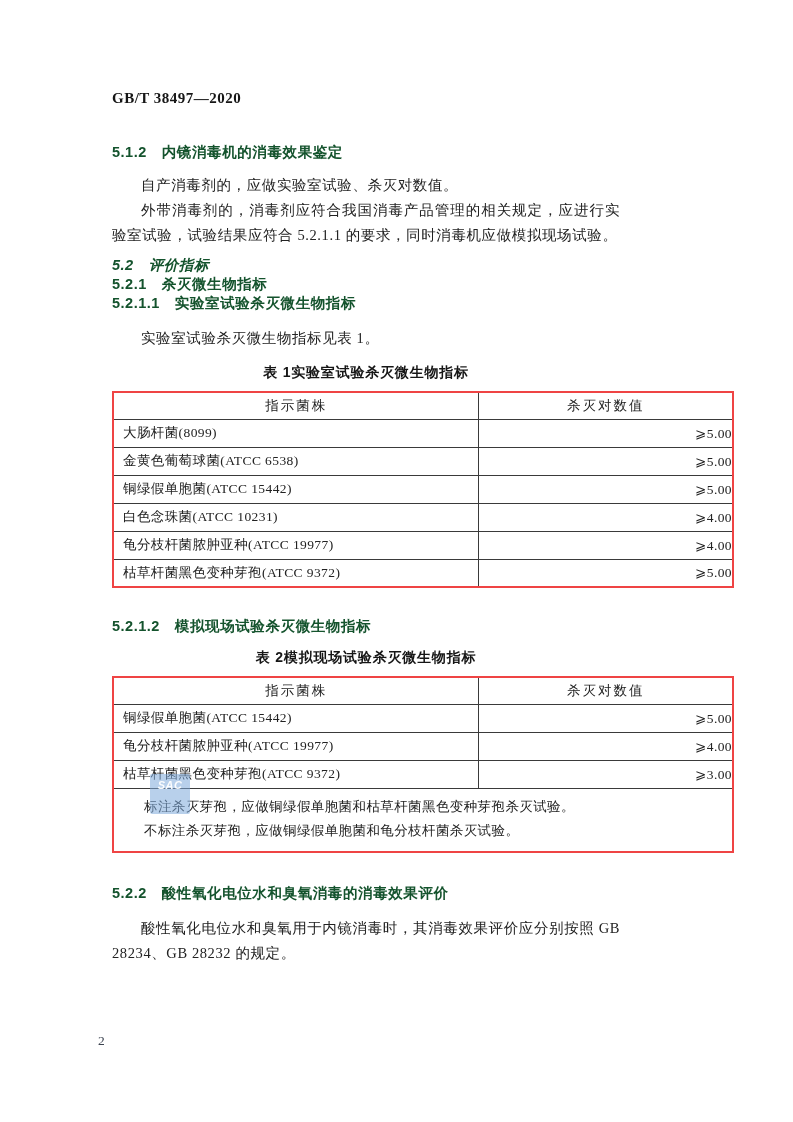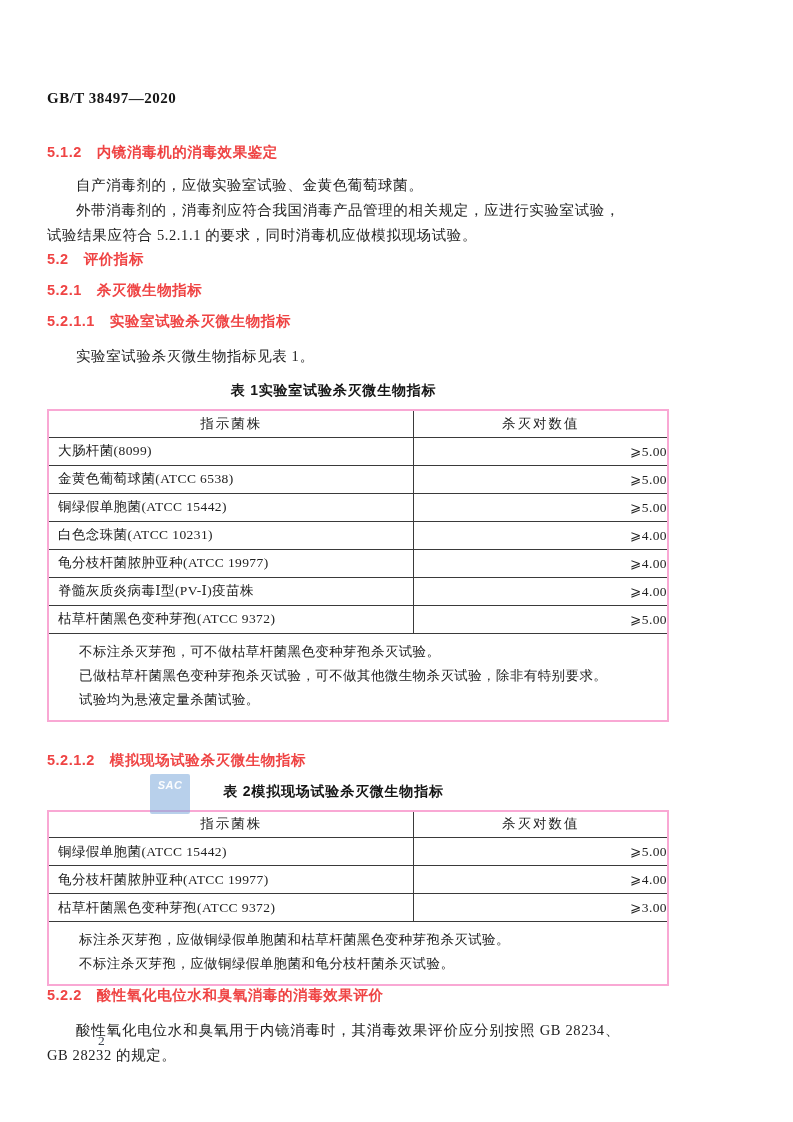--- a/index.html
+++ b/index.html
@@ -7,34 +7,34 @@
   body {
     width: 793px; height: 1122px;
     font-family: "Liberation Serif", "DejaVu Serif", serif;
     color: #1f1f1f;
     position: relative;
     overflow: hidden;
   }
   .page {
     position: relative;
     width: 706px; height: 1122px;
-    padding: 90px 86px 0 47px;
+    padding: 90px 86px 0 112px;
   }
   .doc-header {
     font-family: "Liberation Serif", "DejaVu Serif", serif;
     font-weight: bold;
     font-size: 15px;
     letter-spacing: 0.5px;
     color: #161616;
   }
   .heading {
     font-family: "Liberation Sans", "DejaVu Sans", sans-serif;
     font-weight: bold;
     font-size: 14.5px;
-    color: #ef4444;
+    color: #14532d;
     letter-spacing: 0.6px;
   }
   .heading .hnum { margin-right: 15px; letter-spacing: 0.5px; }
   .para {
     font-size: 14.5px;
     line-height: 25px;
     text-indent: 2em;
     letter-spacing: 0.6px;
     text-align: justify;
     color: #222222;
@@ -53,21 +53,21 @@
     border-collapse: collapse;
     table-layout: fixed;
     font-size: 13.5px;
     color: #222222;
   }
   table.gb-table td, table.gb-table th {
     border: 1px solid #3a3a3a;
     font-weight: normal;
     letter-spacing: 0.4px;
   }
-  table.gb-table { border: 2px solid #f9a8d4; }
+  table.gb-table { border: 2px solid #ef4444; }
   table.gb-table th {
     height: 27px;
     text-align: center;
     letter-spacing: 2px;
   }
   table.gb-table td.strain {
     height: 28px;
     text-align: left;
     padding-left: 9px;
   }
@@ -77,27 +77,27 @@
   table.gb-table td.notes {
     padding: 6px 10px 8px 10px;
   }
   .note-line {
     line-height: 24px;
     padding-left: 20px;
     letter-spacing: 0.4px;
   }
   .spacer-h512   { margin-top: 36px; }
   .spacer-p1     { margin-top: 11px; }
-  .spacer-h52    { margin-top: 2px; }
-  .spacer-h      { margin-top: 12px; }
+  .spacer-h52    { margin-top: 8px; font-style: italic; }
+  .spacer-h      { }
   .spacer-p      { margin-top: 13px; }
   .spacer-cap    { margin-top: 13px; }
   .spacer-tbl    { margin-top: 9px; }
   .spacer-h5212  { margin-top: 29px; }
-  .spacer-h522   { }
+  .spacer-h522   { margin-top: 31px; }
   .watermark {
     position: absolute;
     left: 150px; top: 774px;
     width: 40px; height: 40px;
     background: rgba(125, 170, 218, 0.55);
     border-radius: 2px;
     display: flex;
     align-items: flex-start;
     justify-content: center;
     padding-top: 5px;
@@ -119,21 +119,21 @@
 <body>
 
 <div class="page">
 
   <div class="doc-header">GB/T 38497—2020</div>
 
   <div class="heading spacer-h512">
     <span class="hnum">5.1.2</span><span>内镜消毒机的消毒效果鉴定</span>
   </div>
 
-  <p class="para spacer-p1">自产消毒剂的，应做实验室试验、金黄色葡萄球菌。</p>
+  <p class="para spacer-p1">自产消毒剂的，应做实验室试验、杀灭对数值。</p>
   <p class="para">外带消毒剂的，消毒剂应符合我国消毒产品管理的相关规定，应进行实验室试验，试验结果应符合 5.2.1.1 的要求，同时消毒机应做模拟现场试验。</p>
 
   <div class="heading spacer-h52">
     <span class="hnum">5.2</span><span>评价指标</span>
   </div>
 
   <div class="heading spacer-h">
     <span class="hnum">5.2.1</span><span>杀灭微生物指标</span>
   </div>
 
@@ -171,33 +171,22 @@
     </tr>
     <tr>
       <td class="strain">白色念珠菌(ATCC 10231)</td>
       <td class="value">⩾4.00</td>
     </tr>
     <tr>
       <td class="strain">龟分枝杆菌脓肿亚种(ATCC 19977)</td>
       <td class="value">⩾4.00</td>
     </tr>
     <tr>
-      <td class="strain">脊髓灰质炎病毒Ⅰ型(PV-Ⅰ)疫苗株</td>
-      <td class="value">⩾4.00</td>
-    </tr>
-    <tr>
       <td class="strain">枯草杆菌黑色变种芽孢(ATCC 9372)</td>
       <td class="value">⩾5.00</td>
-    </tr>
-    <tr>
-      <td class="notes" colspan="2">
-        <div class="note-line">不标注杀灭芽孢，可不做枯草杆菌黑色变种芽孢杀灭试验。</div>
-        <div class="note-line">已做枯草杆菌黑色变种芽孢杀灭试验，可不做其他微生物杀灭试验，除非有特别要求。</div>
-        <div class="note-line">试验均为悬液定量杀菌试验。</div>
-      </td>
     </tr>
   </tbody>
     </table>
 
   <div class="heading spacer-h5212">
     <span class="hnum">5.2.1.2</span><span>模拟现场试验杀灭微生物指标</span>
   </div>
 
 
   <div class="tbl-caption spacer-cap">

